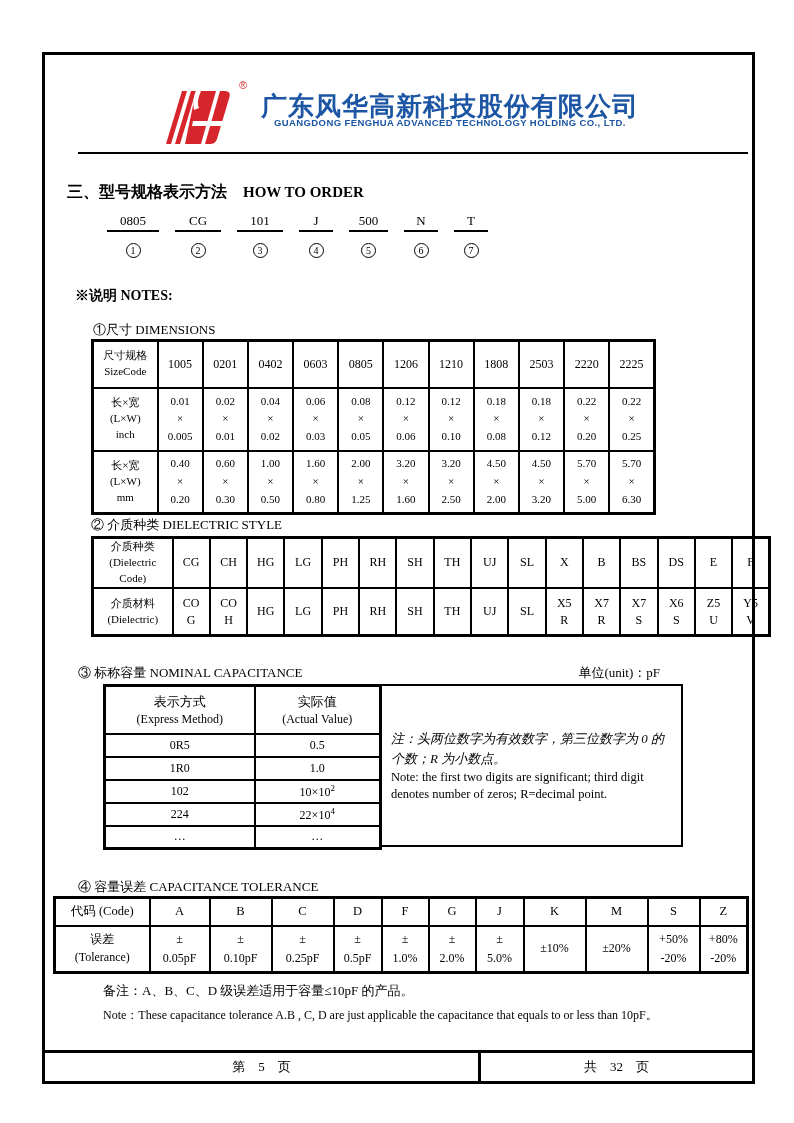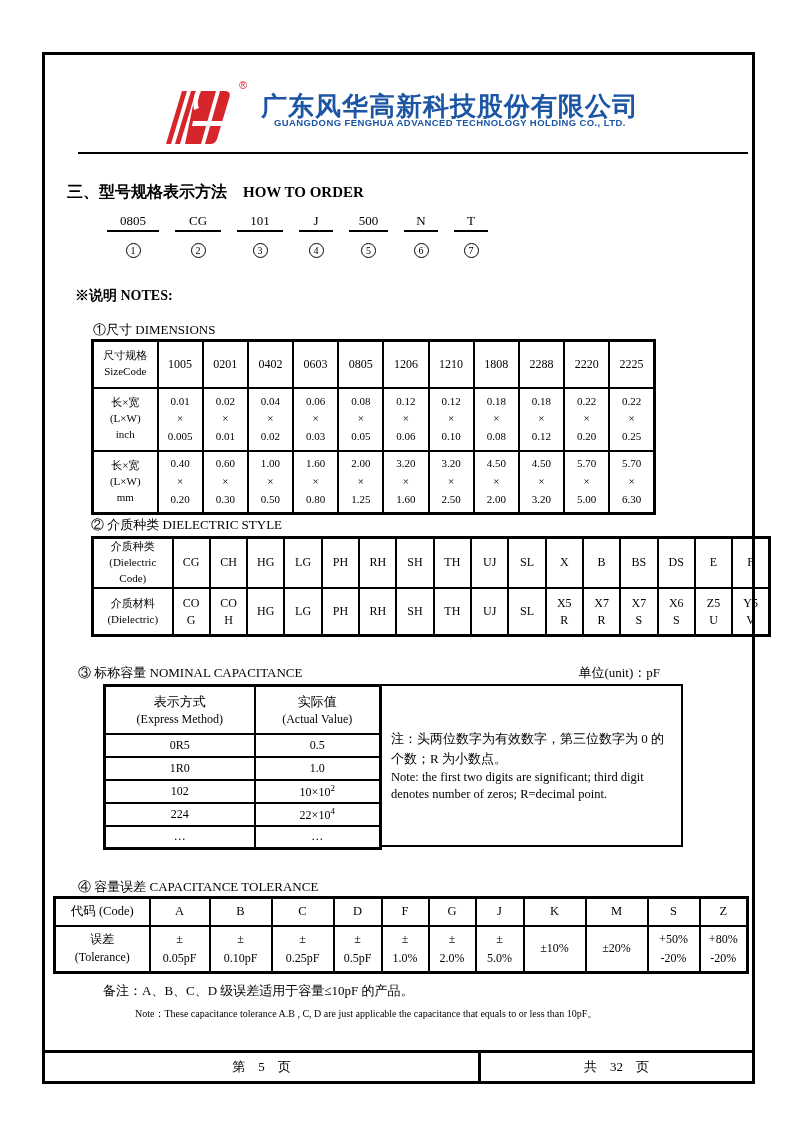--- a/index.html
+++ b/index.html
@@ -61,30 +61,30 @@
   #cap-table tr { height:23px; }
   #cap-table .caphead div:first-child { font-size:13px; line-height:1.5; }
   #cap-table .caphead div:last-child { font-size:12px; line-height:1.3; }
   .cap-sup { font-size:9px; vertical-align:super; }
   .cap-title-row { position:absolute; left:33px; top:609px; width:582px; display:flex; justify-content:space-between; font-size:13px; }
   .cap-note {
     position:absolute; left:334px; top:629px; width:304px; height:163px;
     border:2px solid #000; display:flex; flex-direction:column; justify-content:center;
     padding:6px 6px 6px 10px; text-align:left;
   }
-  .cap-note .cn { font-size:13px; line-height:1.55; }
+  .cap-note .cn { font-size:13px; line-height:1.55;font-style:italic; }
   .cap-note .en { font-size:12.5px; line-height:1.3; }
   
   #tol-table { position:absolute; left:8px; top:841px; width:695px; border:3px solid #000; }
   #tol-table tr:first-child { height:28px; }
   #tol-table tr:last-child { height:47px; }
   #tol-table .tolhead { font-size:12.5px; }
   #tol-table .vline { line-height:1.55; }
   .remark-cn { position:absolute; left:58px; top:927px; font-size:13px; white-space:nowrap; }
-  .remark-en { position:absolute; left:58px; top:952px; font-size:10px; white-space:nowrap;margin-left:32px; }
+  .remark-en { position:absolute; left:58px; top:952px; font-size:12px; white-space:nowrap; }
   
   .footer { position:absolute; left:0; right:0; bottom:0; height:31px; border-top:3px solid #000; display:flex; }
   .footer-cell { display:flex; align-items:center; justify-content:center; font-size:13px; white-space:pre; }
   .footer-left { width:436px; border-right:3px solid #000; }
   .footer-right { flex:1; }
 </style>
 </head>
 <body>
 
 <div class="page">
@@ -168,21 +168,21 @@
               <div>SizeCode</div>
             </td>
             <td>1005</td>
             <td>0201</td>
             <td>0402</td>
             <td>0603</td>
             <td>0805</td>
             <td>1206</td>
             <td>1210</td>
             <td>1808</td>
-            <td>2288</td>
+            <td>2503</td>
             <td>2220</td>
             <td>2225</td>
           </tr>
           <tr>
             <td class="rowhead">
               <div>长×宽</div>
               <div>(L×W)</div>
               <div>inch</div>
             </td>
             <td class="vline">

